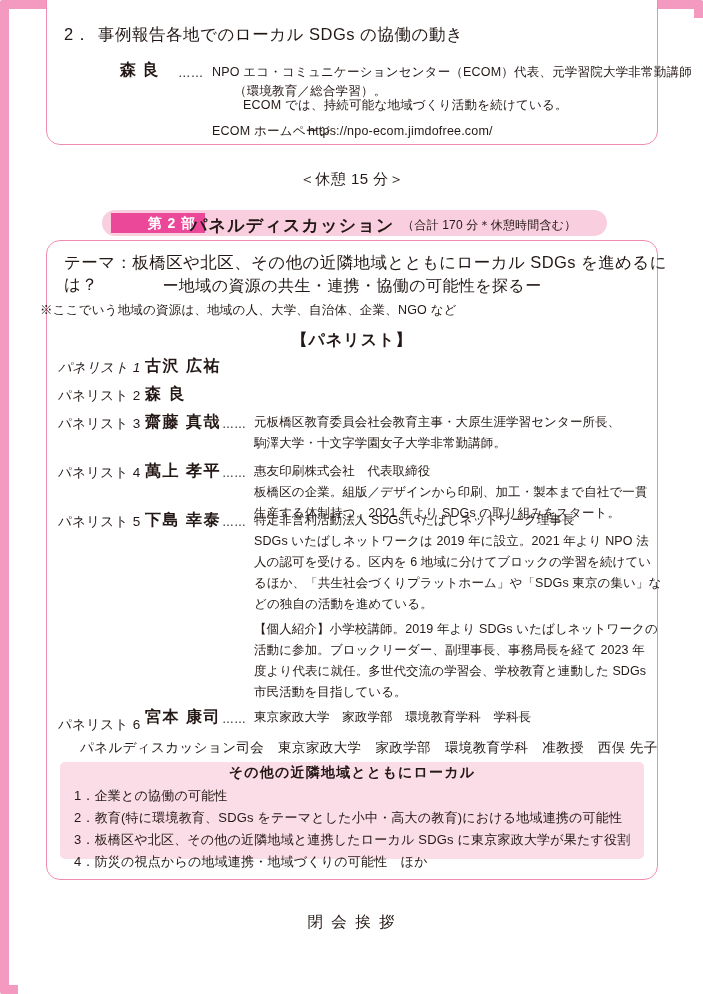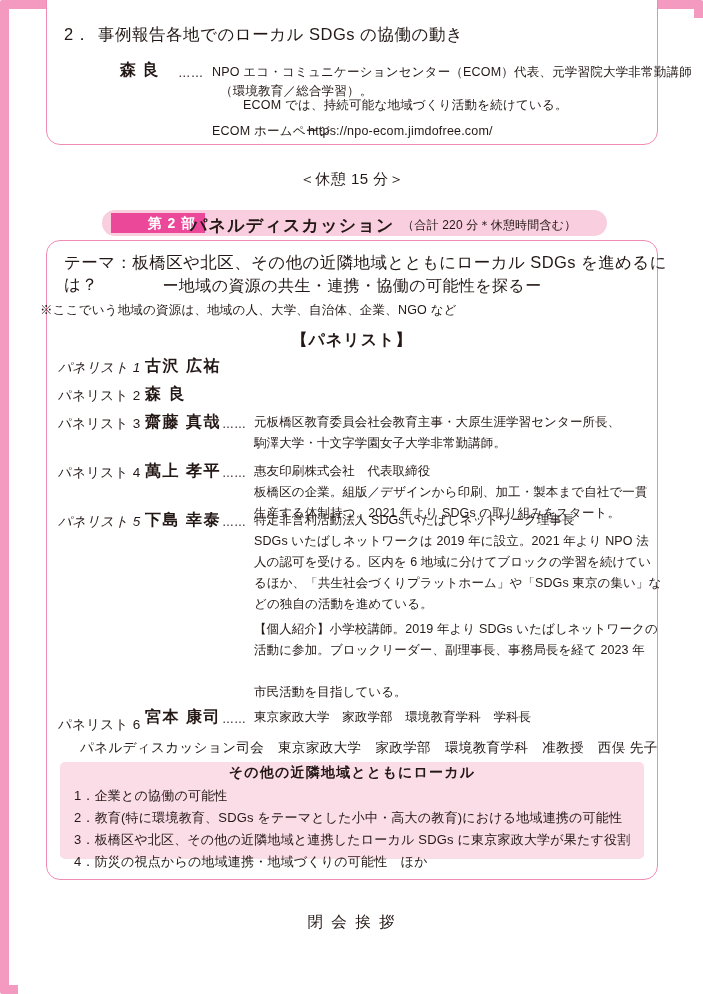--- a/index.html
+++ b/index.html
@@ -229,31 +229,31 @@
 <div class="content">
 
   <div class="top-box"></div>
 
   <div class="t h-item" style="left:24px; top:24px;">2．</div>
   <div class="t h-item" style="left:58px; top:24px;">事例報告各地でのローカル SDGs の協働の動き</div>
 
   <div class="t name-bold" style="left:80px; top:60px;">森 良</div>
   <div class="t small" style="left:138px; top:64px;">……</div>
   <div class="t small" style="left:172px; top:63px;">NPO エコ・コミュニケーションセンター（ECOM）代表、元学習院大学非常勤講師</div>
-  <div class="t small" style="left:180px; top:82px;text-align:center;">（環境教育／総合学習）。</div>
+  <div class="t small" style="left:194px; top:82px;text-align:center;">（環境教育／総合学習）。</div>
   <div class="t small" style="left:172px; top:96px;margin-left:31px;">ECOM では、持続可能な地域づくり活動を続けている。</div>
   <div class="t small" style="left:172px; top:122px;">ECOM ホームページ</div>
   <div class="t small" style="left:268px; top:122px;">https://npo-ecom.jimdofree.com/</div>
 
   <div class="t break-line" style="left:0; top:170px; width:624px; text-align:center;">＜休憩 15 分＞</div>
 
   <div class="part2-bar"></div>
   <div class="part2-label">第 2 部</div>
   <div class="part2-title">パネルディスカッション</div>
-  <div class="part2-note">（合計 220 分＊休憩時間含む）</div>
+  <div class="part2-note">（合計 170 分＊休憩時間含む）</div>
 
   <div class="panel2"></div>
 
   <div class="theme-line" style="left:24px; top:252px;">テーマ：板橋区や北区、その他の近隣地域とともにローカル SDGs を進めるには？</div>
   <div class="theme-sub" style="left:0; top:276px; width:624px; text-align:center;">ー地域の資源の共生・連携・協働の可能性を探るー</div>
   <div class="theme-note" style="left:0; top:302px; width:624px; text-align:left;">※ここでいう地域の資源は、地域の人、大学、自治体、企業、NGO など</div>
 
   <div class="panelist-head" style="left:0; top:330px; width:624px; text-align:center;">【パネリスト】</div>
 
   <div class="p-label" style="left:18px; top:359px;font-style:italic;">パネリスト 1</div>
@@ -268,30 +268,31 @@
   <div class="p-desc" style="left:214px; top:412px;">元板橋区教育委員会社会教育主事・大原生涯学習センター所長、</div>
   <div class="p-desc" style="left:214px; top:433px;">駒澤大学・十文字学園女子大学非常勤講師。</div>
 
   <div class="p-label" style="left:18px; top:464px;">パネリスト 4</div>
   <div class="p-name" style="left:105px; top:461px;">萬上 孝平</div>
   <div class="p-dots" style="left:182px; top:466px;">……</div>
   <div class="p-desc" style="left:214px; top:461px;">惠友印刷株式会社　代表取締役</div>
   <div class="p-desc" style="left:214px; top:482px;">板橋区の企業。組版／デザインから印刷、加工・製本まで自社で一貫</div>
   <div class="p-desc" style="left:214px; top:503px;">生産する体制持つ。2021 年より SDGs の取り組みをスタート。</div>
 
-  <div class="p-label" style="left:18px; top:513px;font-style:italic;">パネリスト 5</div>
+  <div class="p-label" style="left:18px; top:513px;">パネリスト 5</div>
   <div class="p-name" style="left:105px; top:510px;">下島 幸泰</div>
   <div class="p-dots" style="left:182px; top:515px;">……</div>
   <div class="p-desc" style="left:214px; top:510px;">特定非営利活動法人 SDGs いたばしネットワーク理事長</div>
   <div class="p-desc" style="left:214px; top:531px;">SDGs いたばしネットワークは 2019 年に設立。2021 年より NPO 法</div>
   <div class="p-desc" style="left:214px; top:552px;">人の認可を受ける。区内を 6 地域に分けてブロックの学習を続けてい</div>
   <div class="p-desc" style="left:214px; top:573px;">るほか、「共生社会づくりプラットホーム」や「SDGs 東京の集い」な</div>
   <div class="p-desc" style="left:214px; top:594px;">どの独自の活動を進めている。</div>
   <div class="p-desc" style="left:214px; top:619px;">【個人紹介】小学校講師。2019 年より SDGs いたばしネットワークの</div>
   <div class="p-desc" style="left:214px; top:640px;">活動に参加。ブロックリーダー、副理事長、事務局長を経て 2023 年</div>
+  <div class="p-desc" style="left:214px; top:661px;">度より代表に就任。多世代交流の学習会、学校教育と連動した SDGs</div>
   <div class="p-desc" style="left:214px; top:682px;">市民活動を目指している。</div>
 
   <div class="p-label" style="left:18px; top:716px;">パネリスト 6</div>
   <div class="p-name" style="left:105px; top:707px;">宮本 康司</div>
   <div class="p-dots" style="left:182px; top:712px;">……</div>
   <div class="p-desc" style="left:214px; top:707px;">東京家政大学　家政学部　環境教育学科　学科長</div>
 
   <div class="mc-line" style="left:40px; top:739px;">パネルディスカッション司会　東京家政大学　家政学部　環境教育学科　准教授　西俣 先子</div>
 
   <div class="mini-box"></div>

